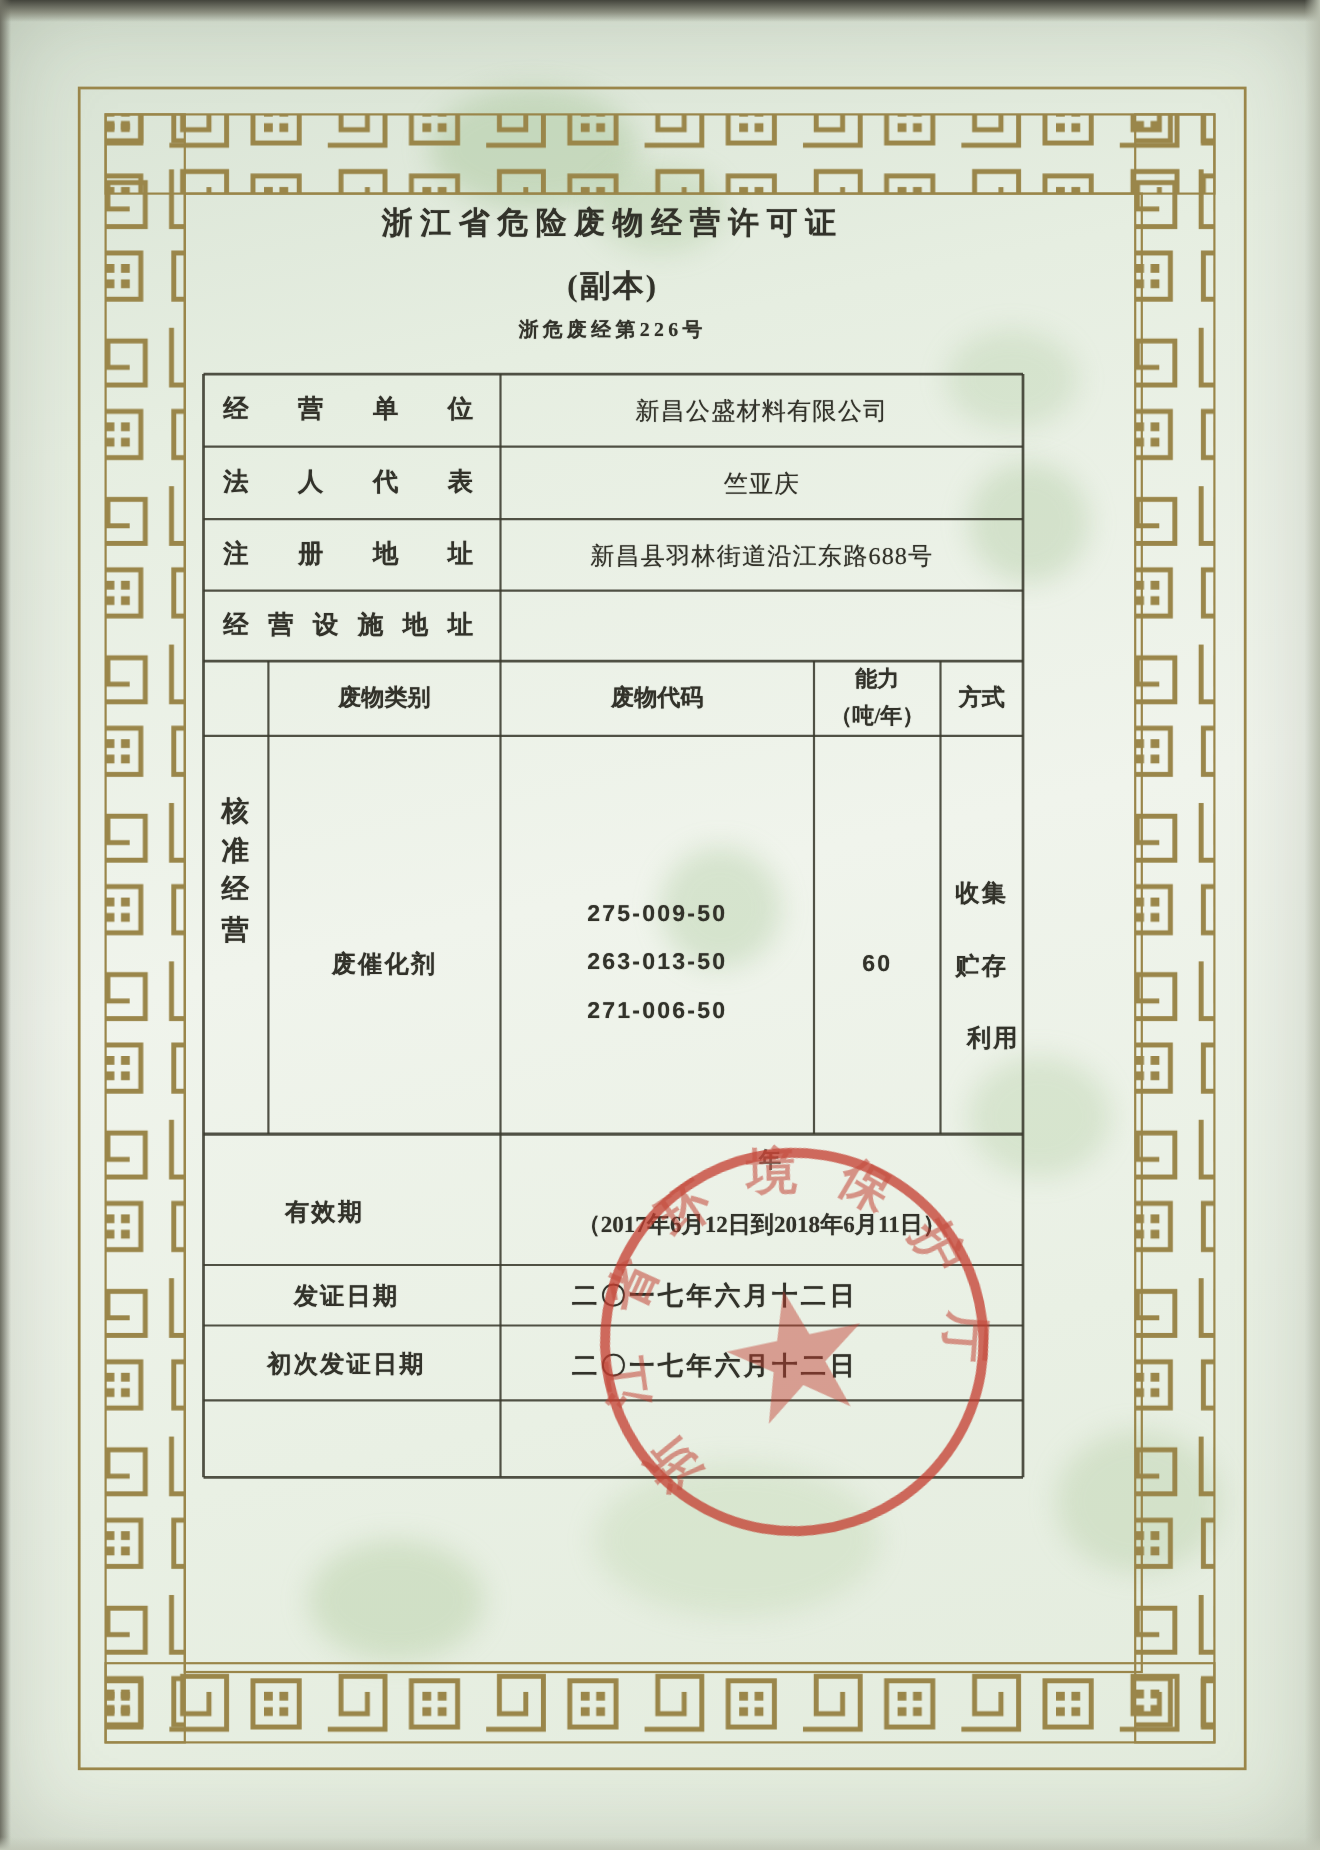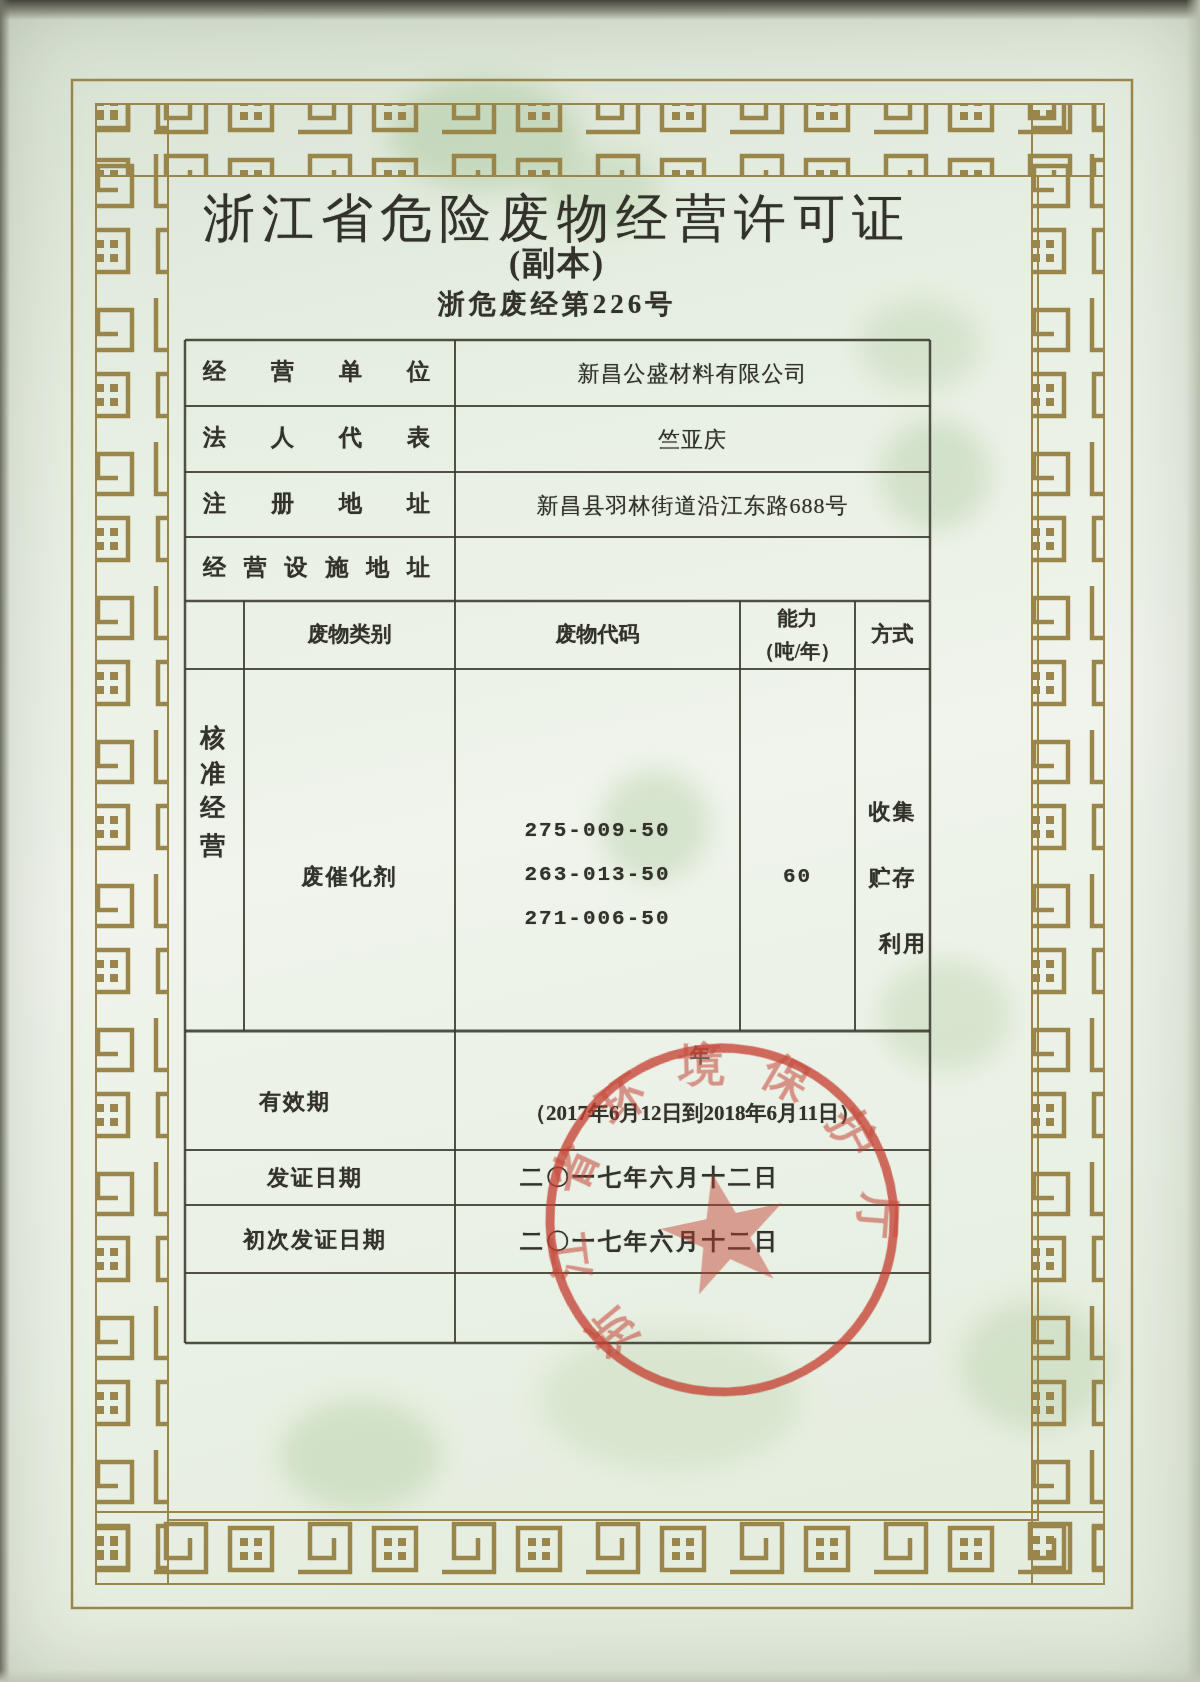--- a/index.html
+++ b/index.html
@@ -14,31 +14,31 @@
   .edge-left{position:absolute;left:0;top:0;width:10px;height:100%;
     background:linear-gradient(to right,#6e6f63,rgba(110,111,99,0));}
   .edge-right{position:absolute;right:0;top:0;width:14px;height:100%;
     background:linear-gradient(to left,#b8beae,rgba(184,190,174,0));}
   .edge-bottom{position:absolute;left:0;bottom:0;width:100%;height:12px;
     background:linear-gradient(to top,#c2c8b8,rgba(194,200,184,0));}
   svg.layer{position:absolute;left:0;top:0;pointer-events:none;}
   .blob{position:absolute;border-radius:50%;filter:blur(12px);pointer-events:none;}
   .txt{position:absolute;line-height:1.25;}
   .ink{text-shadow:0 0 1px rgba(55,55,45,.55);}
-  .title{left:157px;top:186px;width:800px;text-align:center;font-size:52px;font-weight:normal;letter-spacing:7px;}
-  .subtitle{left:157px;top:243px;width:800px;text-align:center;font-size:33px;font-weight:bold;letter-spacing:2px;}
+  .title{left:157px;top:186px;width:800px;text-align:center;font-size:28px;font-weight:bold;letter-spacing:7px;}
+  .subtitle{left:157px;top:243px;width:800px;text-align:center;font-size:28px;font-weight:bold;letter-spacing:2px;}
   .serialrow{left:157px;top:288px;width:800px;display:flex;justify-content:center;
-    font-size:27px;font-weight:bold;letter-spacing:4px;}
+    font-size:18px;font-weight:bold;letter-spacing:4px;}
   .flabel{left:203px;width:228px;text-align:justify;text-align-last:justify;font-size:23px;font-weight:bold;letter-spacing:1px;}
   .fvalue{left:455px;width:475px;text-align:center;font-size:22px;font-weight:normal;letter-spacing:1px;}
   .hcell{font-size:21px;font-weight:bold;text-align:center;}
   .pre{white-space:pre-line;}
   .side-label{left:197px;top:703px;writing-mode:vertical-rl;text-orientation:upright;
     letter-spacing:36px;font-size:25px;font-weight:bold;}
-  .code{font-family:Liberation Mono, monospace;font-weight:bold;font-size:21px;letter-spacing:2px;text-align:center;}
+  .code{font-family:Liberation Sans, sans-serif;font-weight:bold;font-size:21px;letter-spacing:2px;text-align:center;}
   .small-label{font-size:22px;font-weight:bold;text-align:center;letter-spacing:2px;}
   .datev{left:455px;width:390px;text-align:center;font-size:23px;font-weight:bold;letter-spacing:3px;}
   .stray{left:690px;top:1043px;font-size:20px;color:#4a4a40;opacity:.85;font-weight:bold;}
   .stamp{position:absolute;left:522px;top:1020px;width:400px;height:400px;
     transform:rotate(-12deg);filter:blur(.7px);opacity:.92;pointer-events:none;}
 </style>
 </head>
 <body>
 
 <div class="page">

